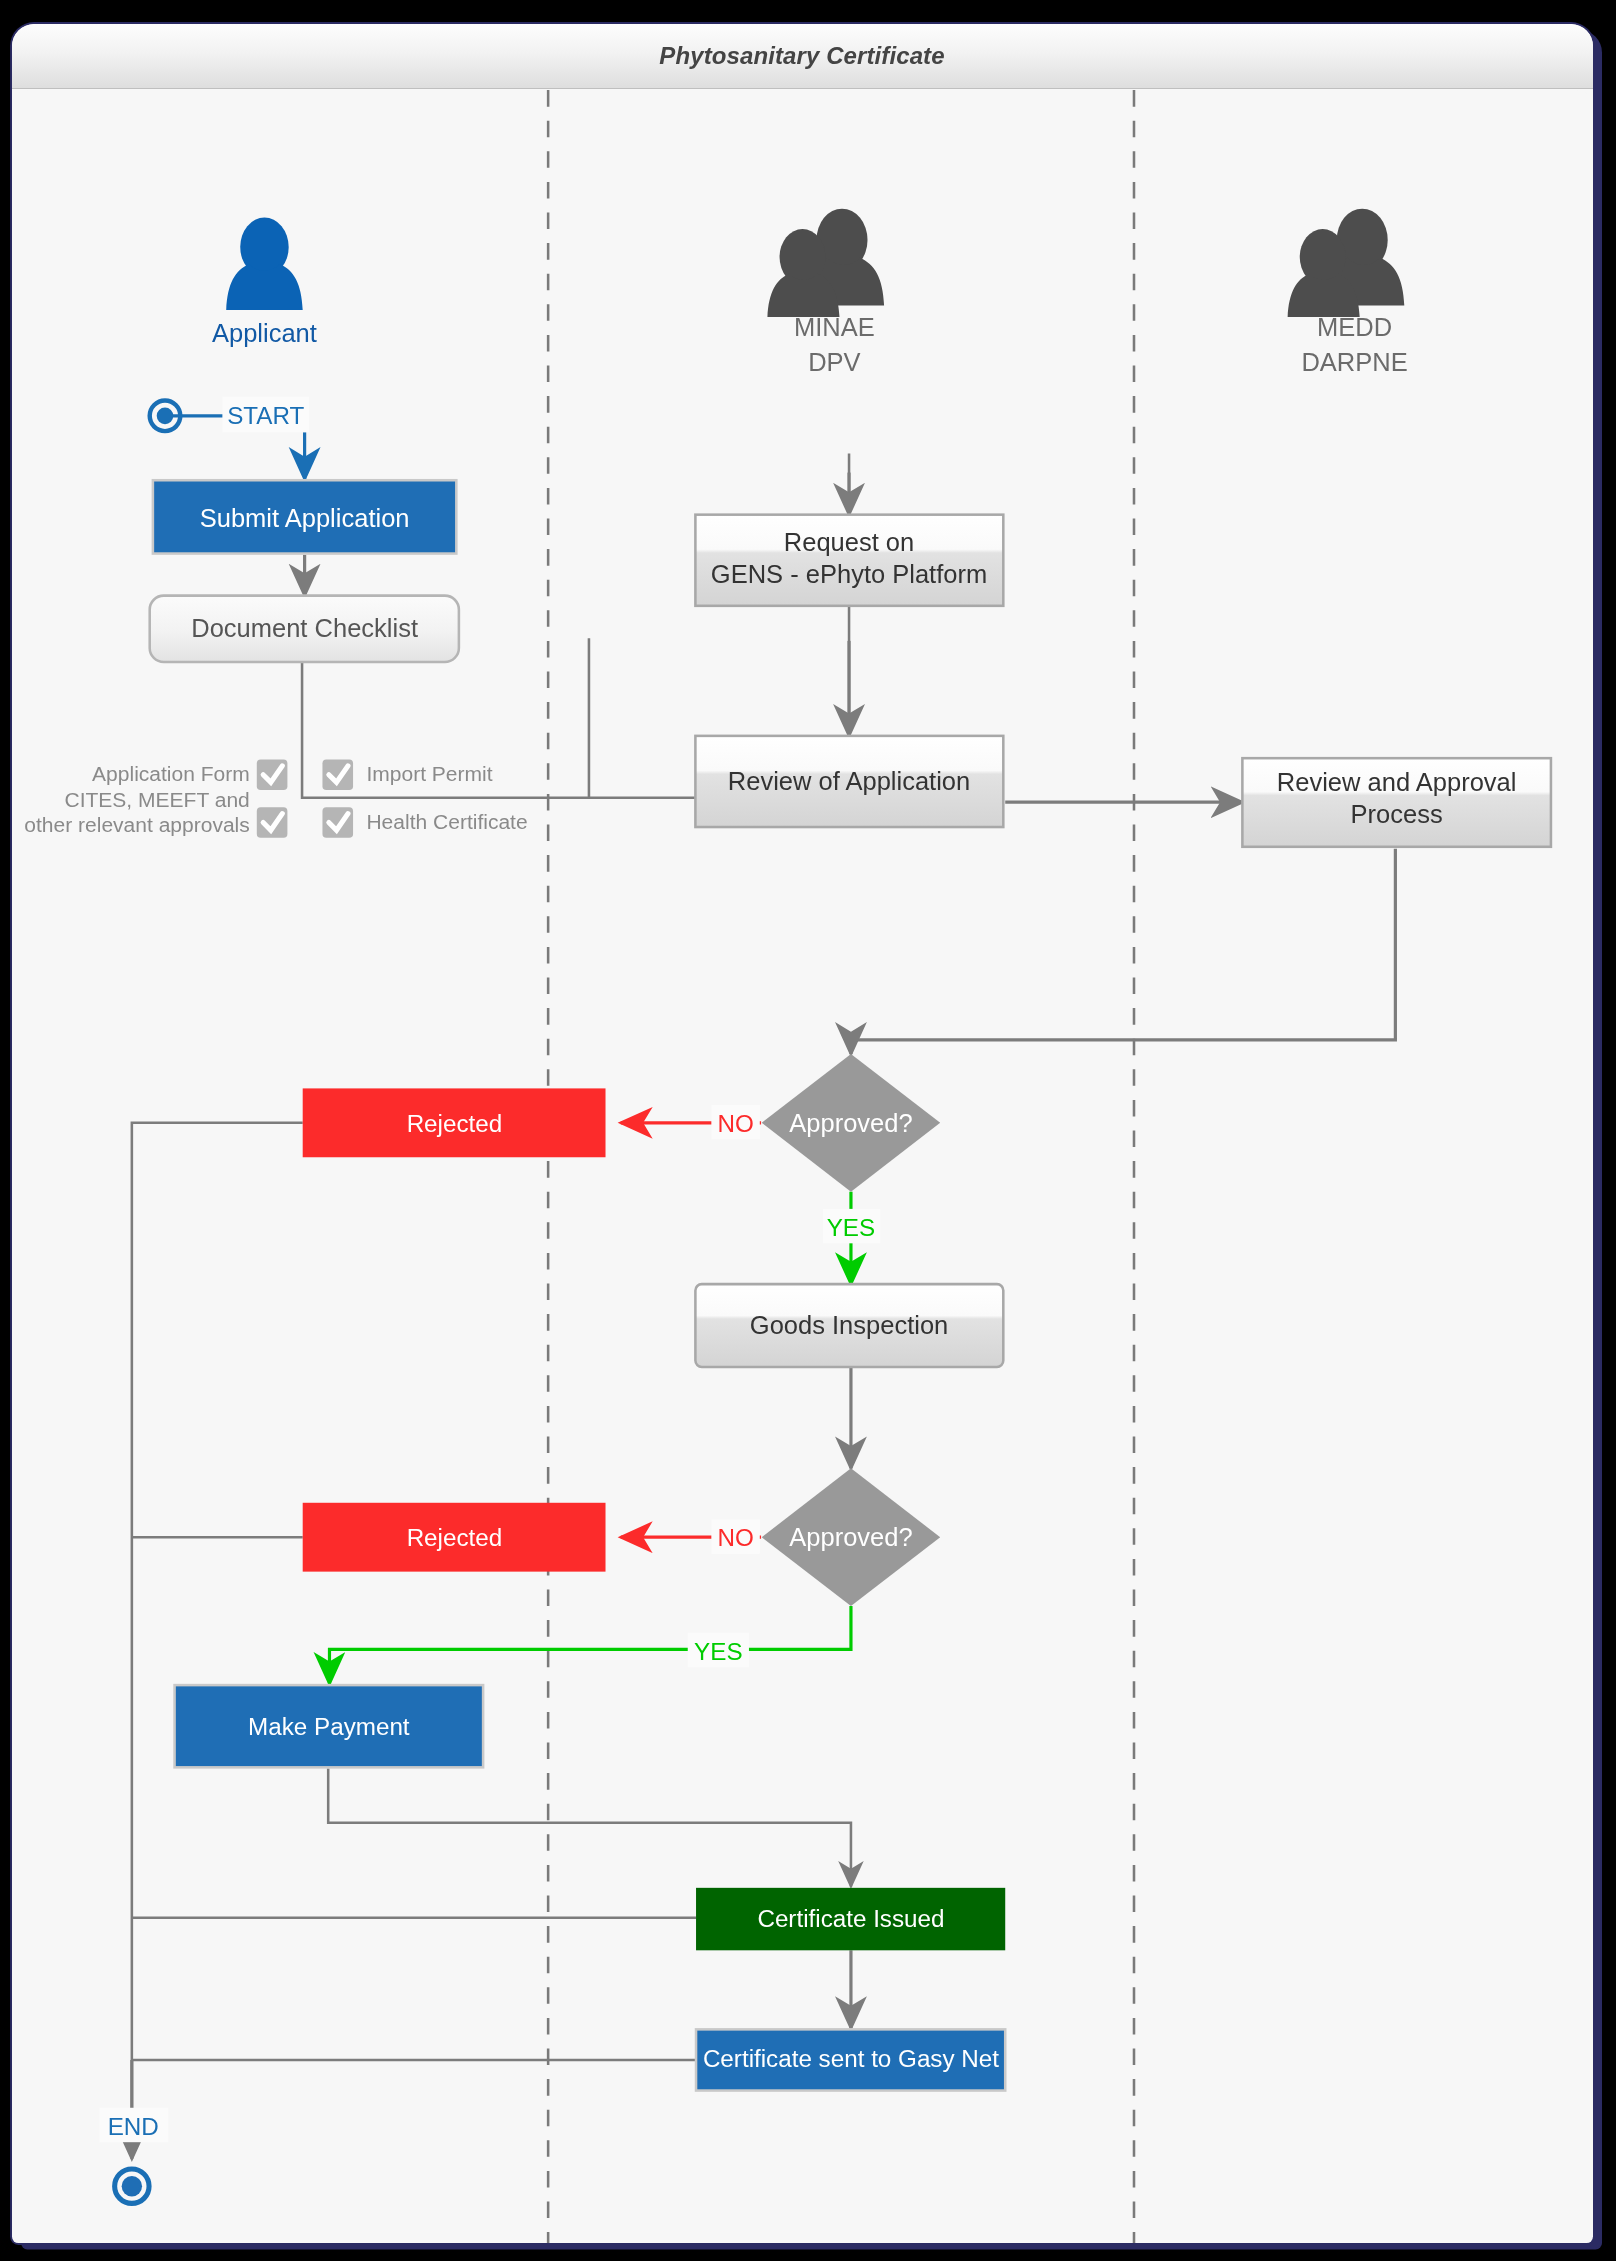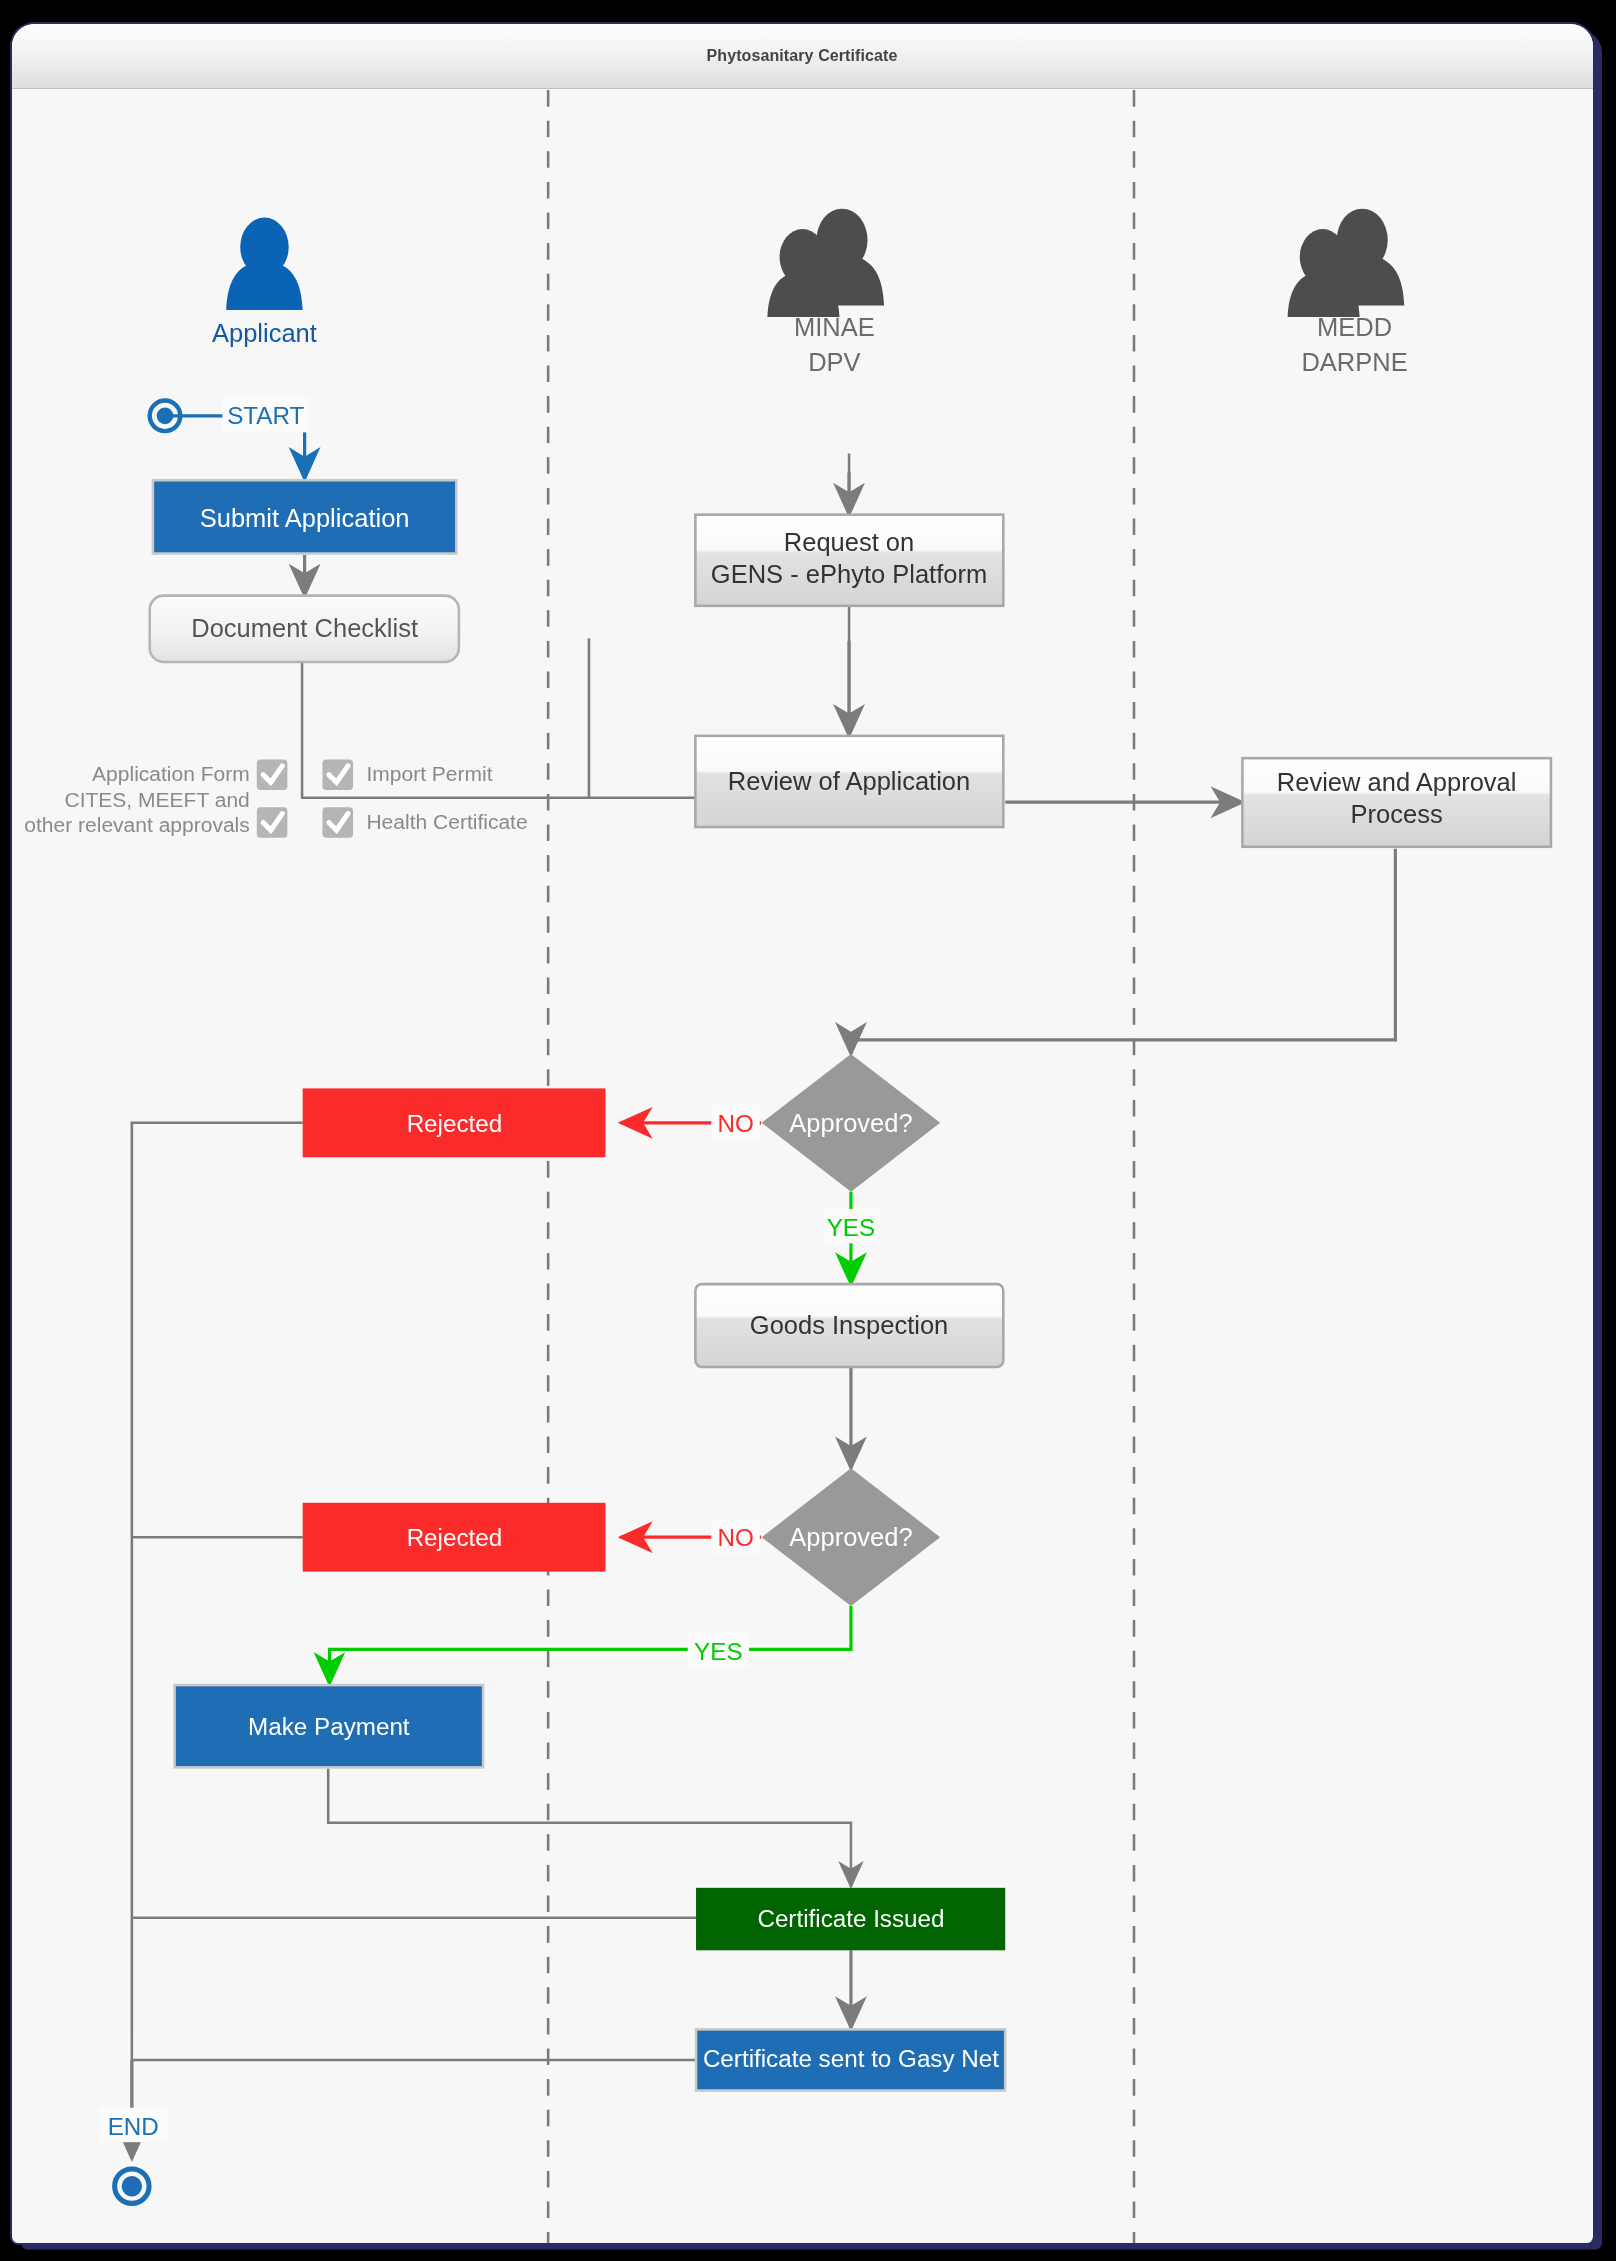--- a/index.html
+++ b/index.html
@@ -16,21 +16,21 @@
     overflow:hidden;
   }
   #titlebar{
     position:absolute;left:0;top:0;width:100%;height:64px;
     background:linear-gradient(to bottom,#fdfdfd 0%,#f2f2f2 45%,#dedede 100%);
     border-bottom:1.9px solid #bfbfbf;
     border-radius:22px 22px 0 0;
     display:flex;align-items:center;justify-content:center;
   }
   #titlebar .title{
-    font-size:16px;font-weight:bold;color:#444;letter-spacing:0.1px;
+    font-size:24px;font-weight:bold;color:#444;letter-spacing:0.1px;font-style:italic;
   }
   #canvas{position:absolute;left:0;top:66px;width:1581px;height:2153px;background:#f7f7f7;border-radius:17px;}
   svg{display:block;}
   .lbl{font-family:"Liberation Sans",sans-serif;}
 </style>
 </head>
 <body>
 
 <div id="frame">
   <div id="window">

